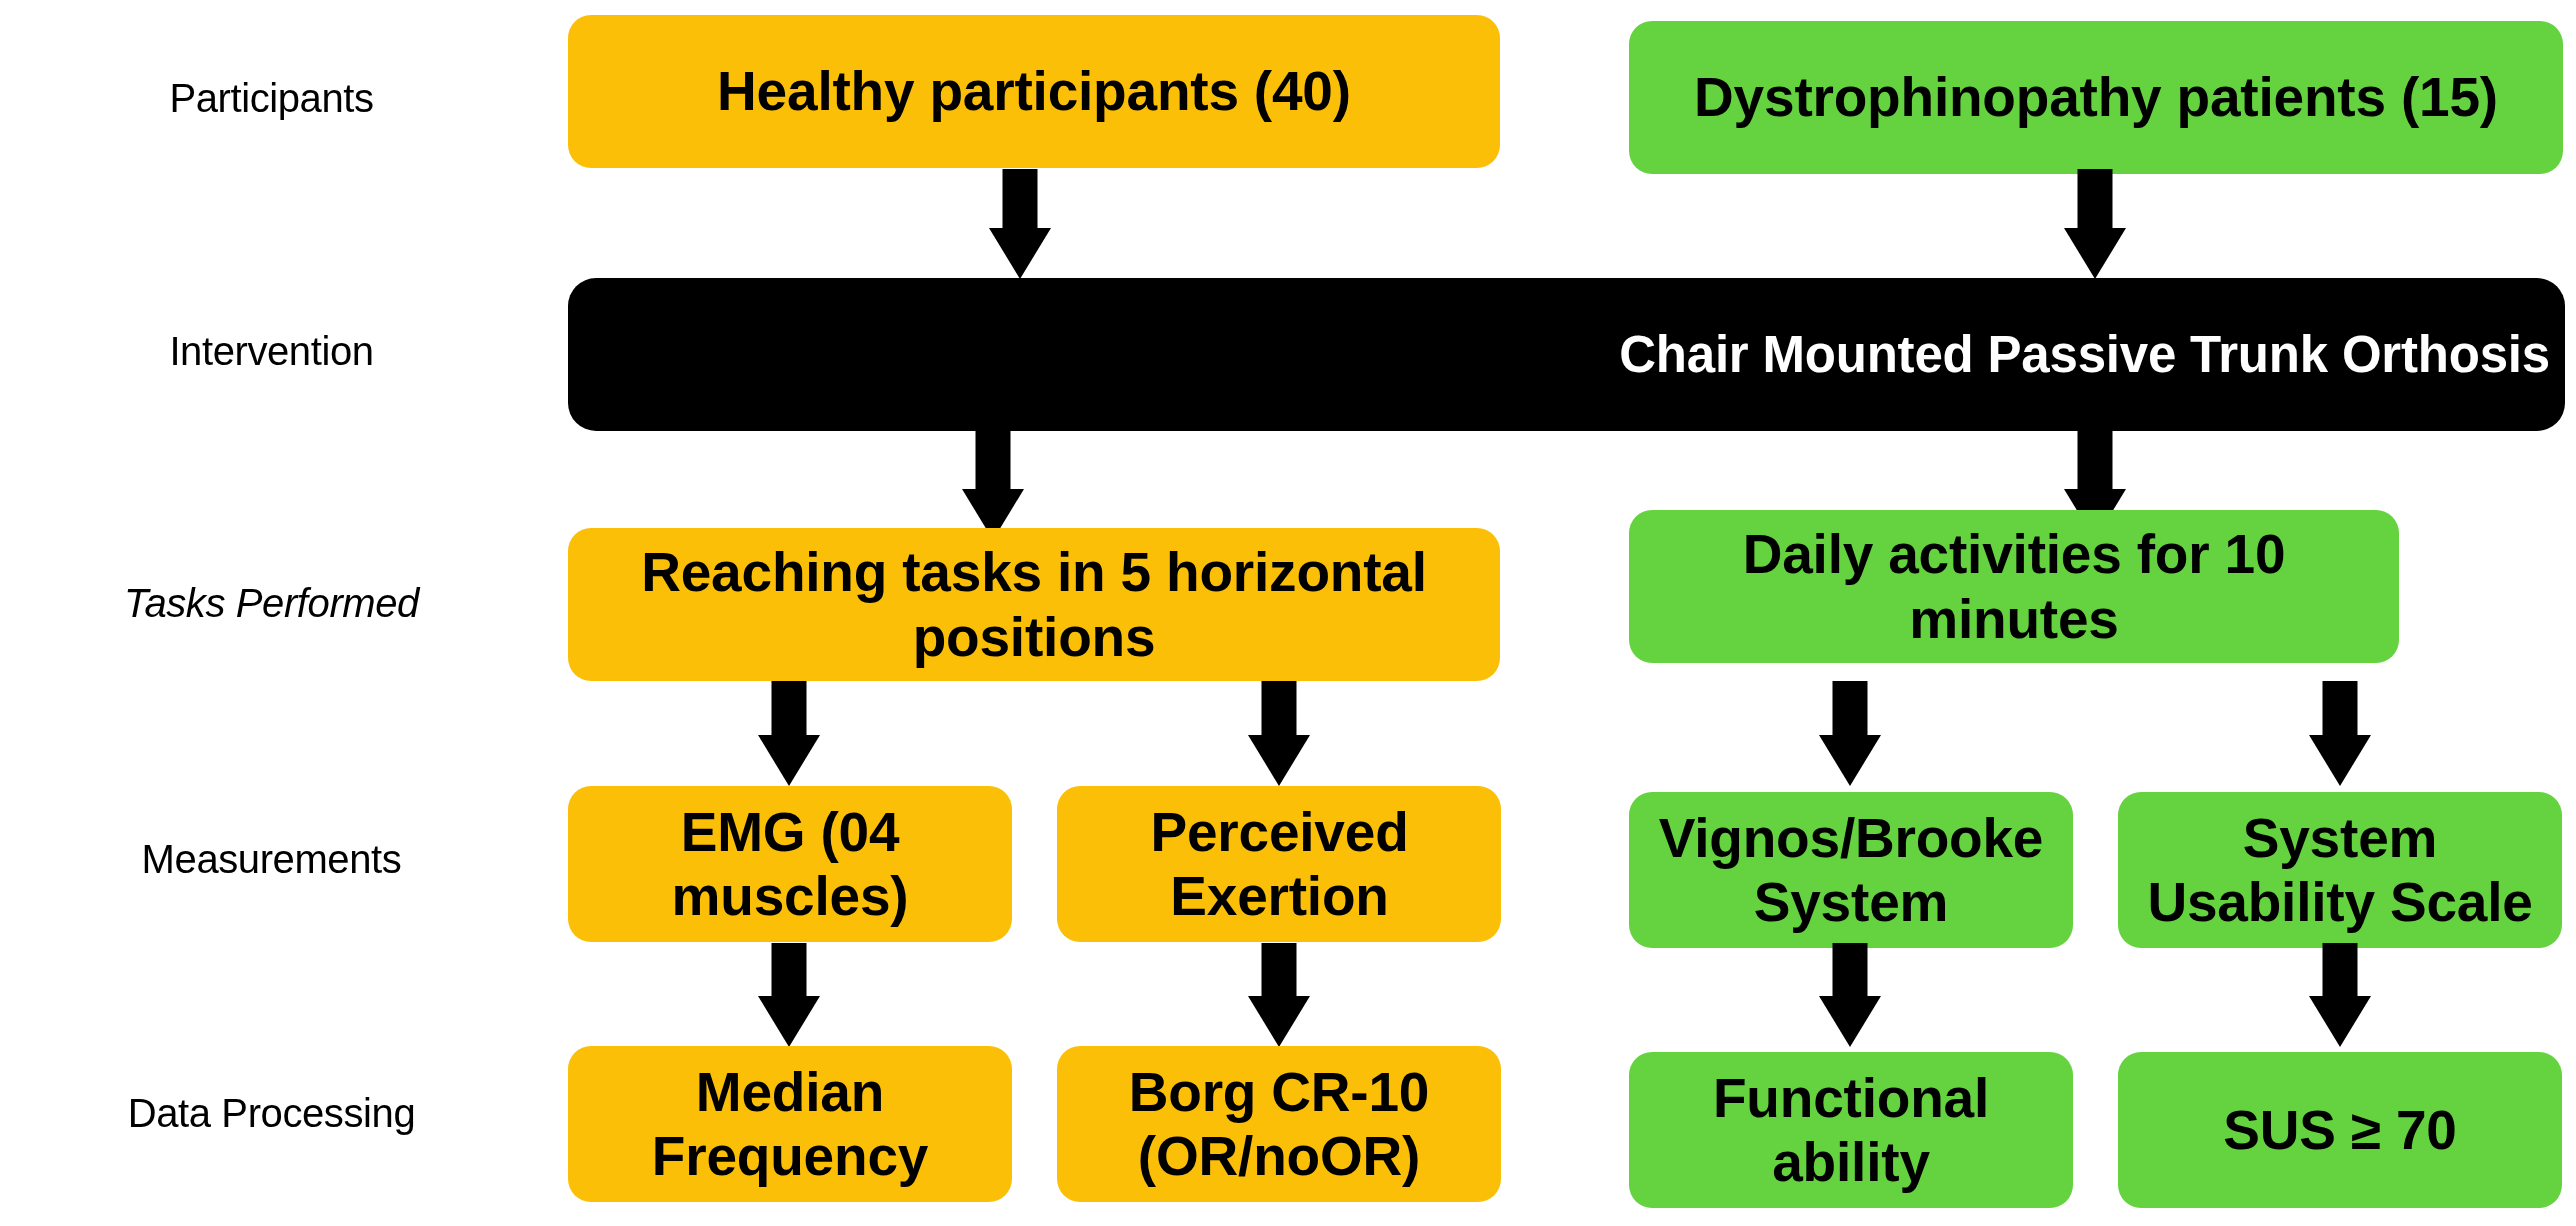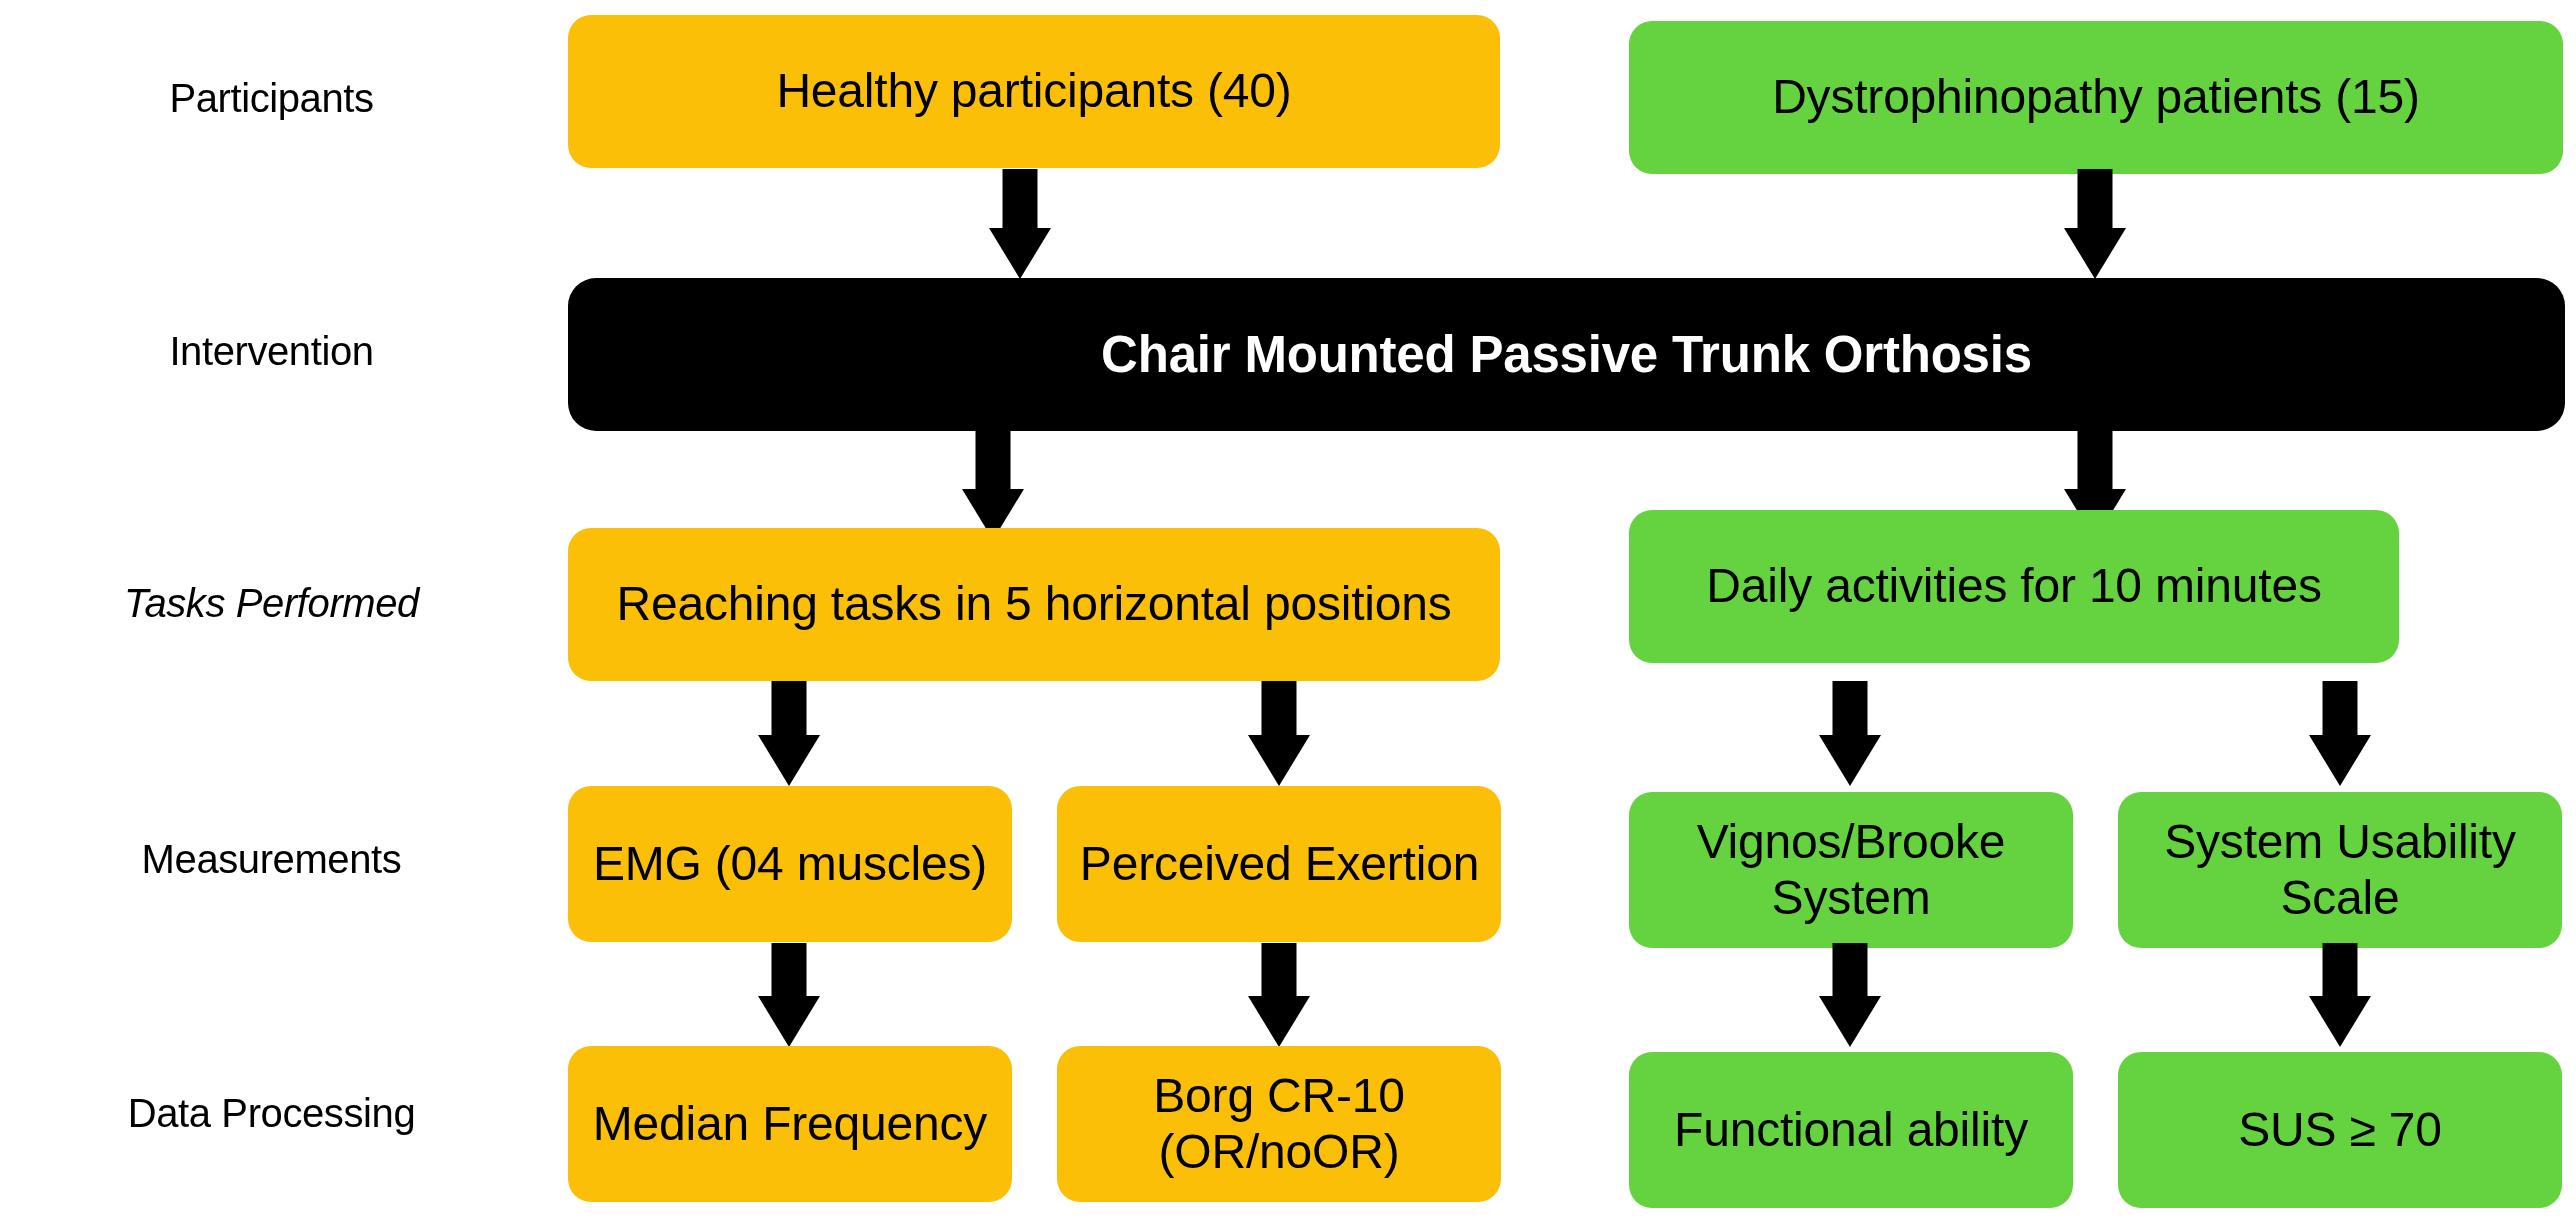--- a/index.html
+++ b/index.html
@@ -37,34 +37,35 @@
   
   .box {
     position: absolute;
     box-sizing: border-box;
     border-radius: 23px;
     display: flex;
     align-items: center;
     justify-content: center;
     text-align: center;
     color: #000000;
-    font-size: 48px;
-    font-weight: 400;
+    font-size: 55px;
+    font-weight: 700;
     line-height: 1.17;
     padding: 3.3px 15px;
     letter-spacing: -0.2px;
   }
   .box.yellow { background: #FCBF08; }
   .box.green  { background: #64D33F; margin-top: 6px; }
   .box.black  {
     background: #000000;
     color: #ffffff;
     border-radius: 28px;
     font-weight: 700;
     font-size: 51px;
+    text-align: right;
   }
   .box .box-text {
     display: block;
     width: 100%;
   }
 
   
   .arrow {
     position: absolute;
   }

